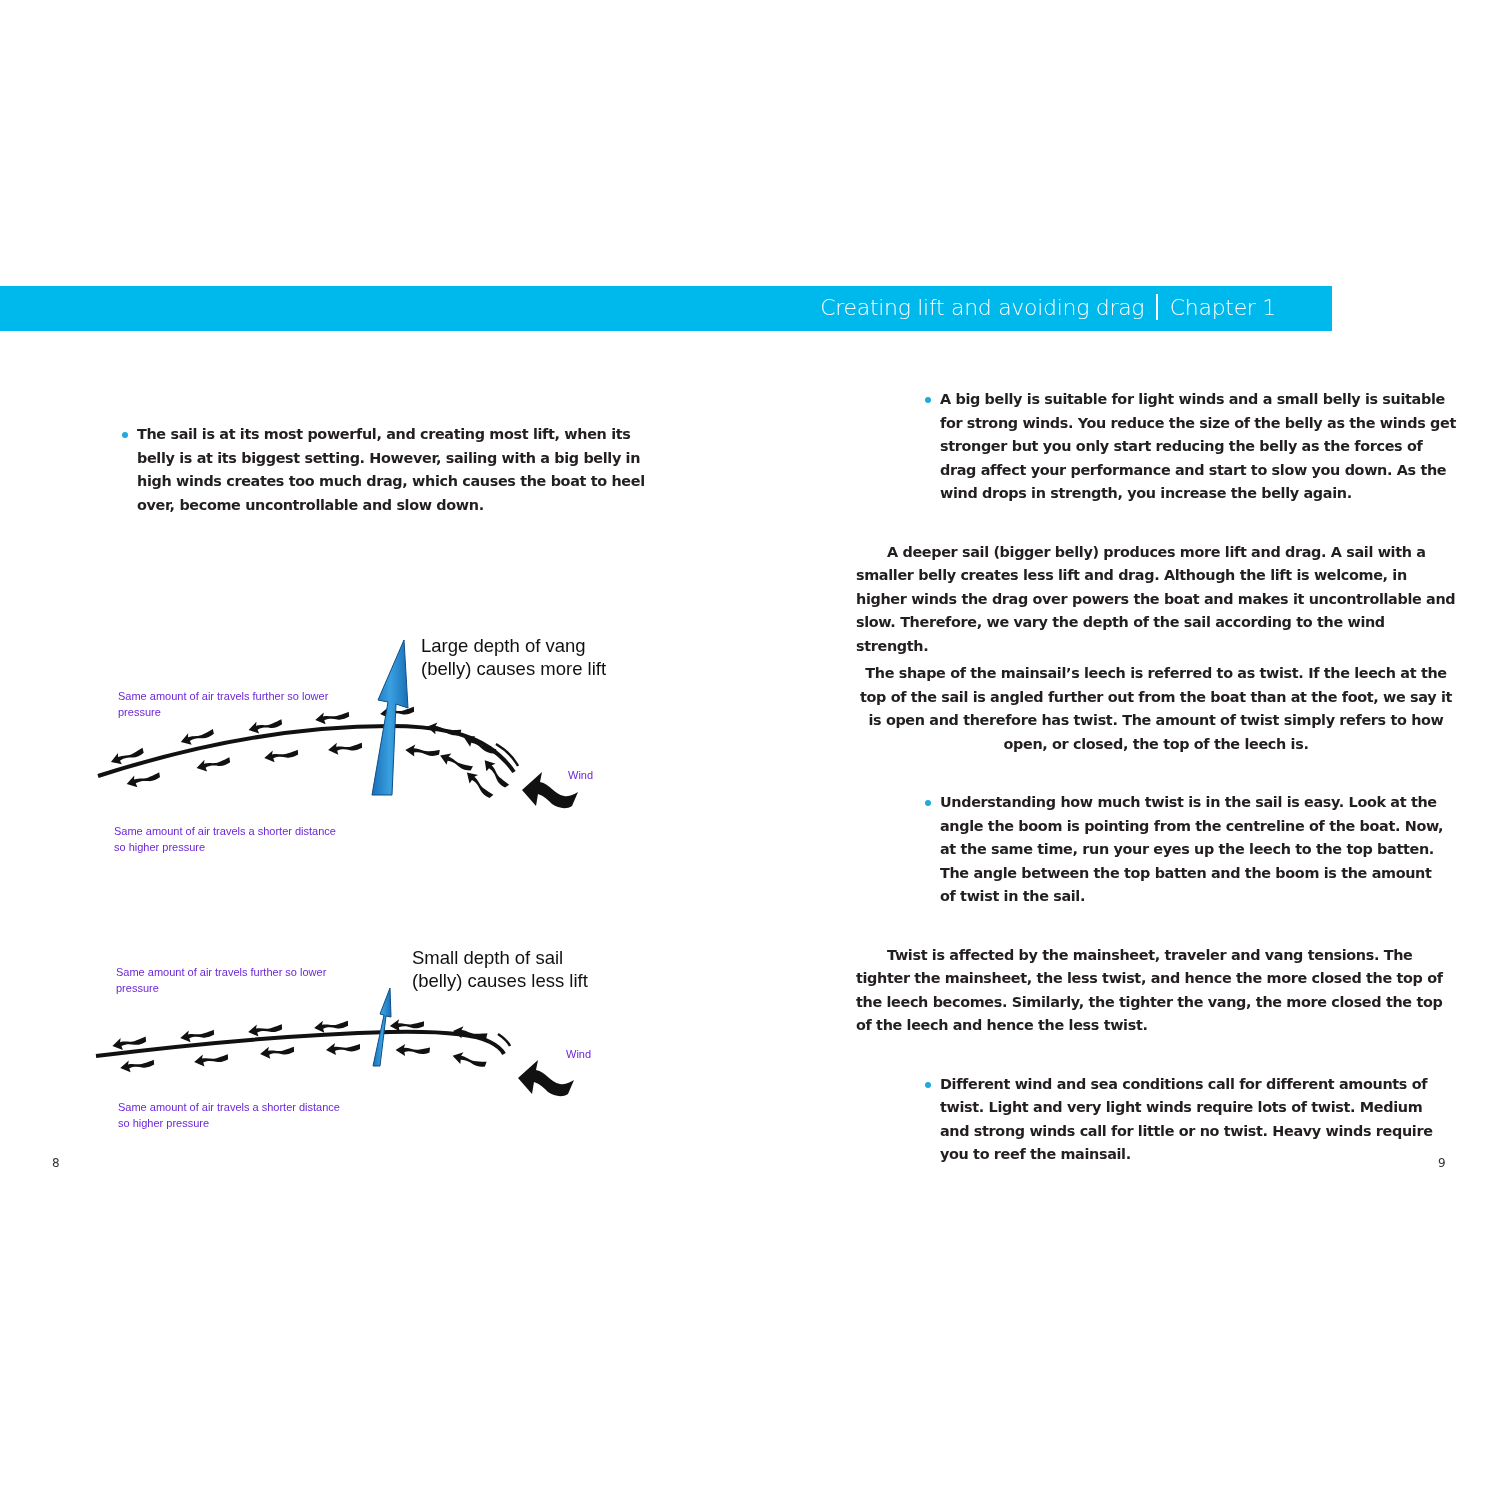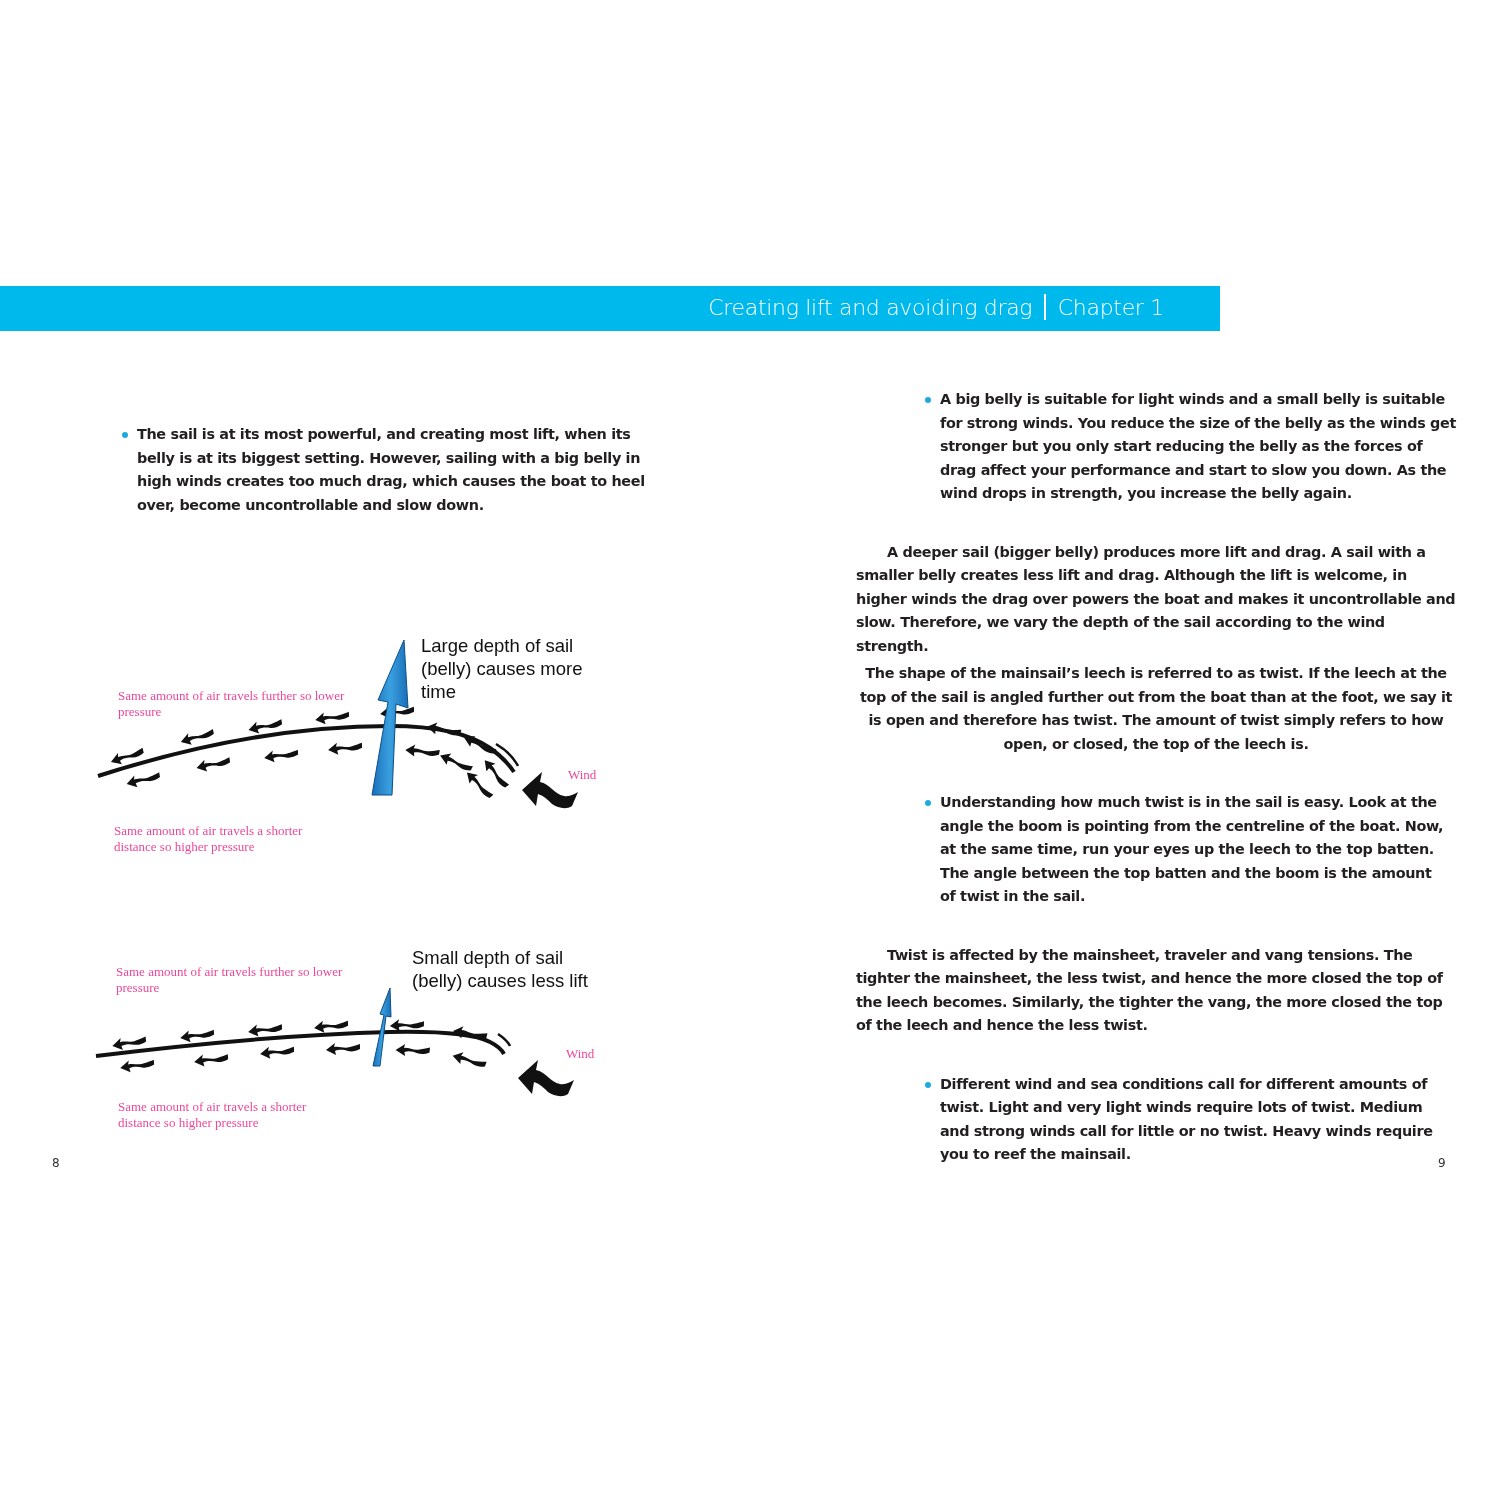--- a/index.html
+++ b/index.html
@@ -1,37 +1,37 @@
 <!DOCTYPE html>
 <html><head>
 <meta charset="utf-8">
 <style>
   html, body { margin: 0; padding: 0; background: #ffffff; }
   body { width: 1500px; height: 1500px; position: relative; overflow: hidden;
          font-family: "Liberation Sans", sans-serif; color: #231f20; }
-  .band { position: absolute; left: 0; top: 286px; width: 1220px; height: 45px; background: #00b9ec; }
+  .band { position: absolute; left: 0; top: 286px; width: 1332px; height: 45px; background: #00b9ec; }
   .band-text { position: absolute; right: 56px; top: 8px; color: #ffffff; font-size: 22px;
                font-family: "DejaVu Sans", sans-serif; font-weight: 300; letter-spacing: -0.3px;
                display: flex; align-items: center; white-space: nowrap; }
   .band-sep { display: inline-block; width: 1.5px; height: 26px; background: #ffffff; margin: 0 12px; }
   .page { position: absolute; }
   .left { left: 53px; top: 388px; width: 600px; }
   .right { left: 856px; top: 388px; width: 600px; }
   h2 { margin: 0; color: #1fa9dc; font-family: "DejaVu Sans", sans-serif; font-weight: bold;
        font-size: 17px; letter-spacing: -0.2px; line-height: 26px; }
   p, li { font-family: "DejaVu Sans", sans-serif; font-size: 14.4px; line-height: 23.5px;
           letter-spacing: -0.35px; margin: 0; font-weight: bold; }
   ul { list-style: none; margin: 0; padding: 0; }
   li { position: relative; padding-left: 0; }
   .bullet { position: absolute; left: -15px; top: 9px; width: 6px; height: 6px; border-radius: 50%;
             background: #1fa9dc; }
   .indent { text-indent: 31px; }
   .diagram { position: absolute; }
-  .diag-label { position: absolute; font-family: Liberation Serif, serif; font-size: 13px;
-                line-height: 16px; color: #ec4899; }
+  .diag-label { position: absolute; font-family: Liberation Sans, sans-serif; font-size: 11px;
+                line-height: 16px; color: #6d28d9; }
   .diag-title { position: absolute; font-family: "Liberation Sans", sans-serif; font-size: 18.5px;
                 line-height: 23px; color: #111; }
   .pagenum { position: absolute; font-family: "DejaVu Sans", sans-serif; font-size: 12px; color: #333; }
 </style>
 </head>
 <body>
 
 <div class="band">
   <div class="band-text">
     <span>Creating lift and avoiding drag</span>
@@ -78,21 +78,21 @@
     <use href="#flowL" transform="translate(174,124) rotate(-4)"></use>
     <use href="#flowL" transform="translate(238,116) rotate(-2)"></use>
     <use href="#flowL" transform="translate(316,116) rotate(10)"></use>
     <use href="#flowL" transform="translate(352,122) rotate(28)"></use>
     <use href="#flowL" transform="translate(380,140) rotate(50)"></use>
 
     <use href="#windArrow" transform="translate(432,150)"></use>
 
     <polygon points="282,165 302,165 306,74 318,78 314,10 288,70 298,72" fill="url(#blueg)" stroke="#0d4f86" stroke-width="1"></polygon>
   </svg>
-  <div class="diag-title" style="left:331px; top:4px; width:200px;">Large depth of sail (belly) causes more time</div>
+  <div class="diag-title" style="left:331px; top:4px; width:200px;">Large depth of vang (belly) causes more lift</div>
   <div class="diag-label" style="left:28px; top:58px; width:230px;">Same amount of air travels further so lower pressure</div>
   <div class="diag-label" style="left:24px; top:193px; width:230px;">Same amount of air travels a shorter distance so higher pressure</div>
   <div class="diag-label" style="left:478px; top:137px;">Wind</div>
 </div>
 
 <div class="diagram" style="left:90px; top:942px; width:540px; height:200px;">
   <svg width="540" height="200" style="position:absolute;left:0;top:0">
     <path d="M6,114 C120,100 220,92 300,90 C350,89 384,92 400,100 C408,104 412,108 414,112" stroke="#111" stroke-width="4" fill="none"></path>
     <path d="M404,98 C410,102 414,106 416,110" stroke="#111" stroke-width="2.5" fill="none" transform="translate(4,-6)"></path>
 

